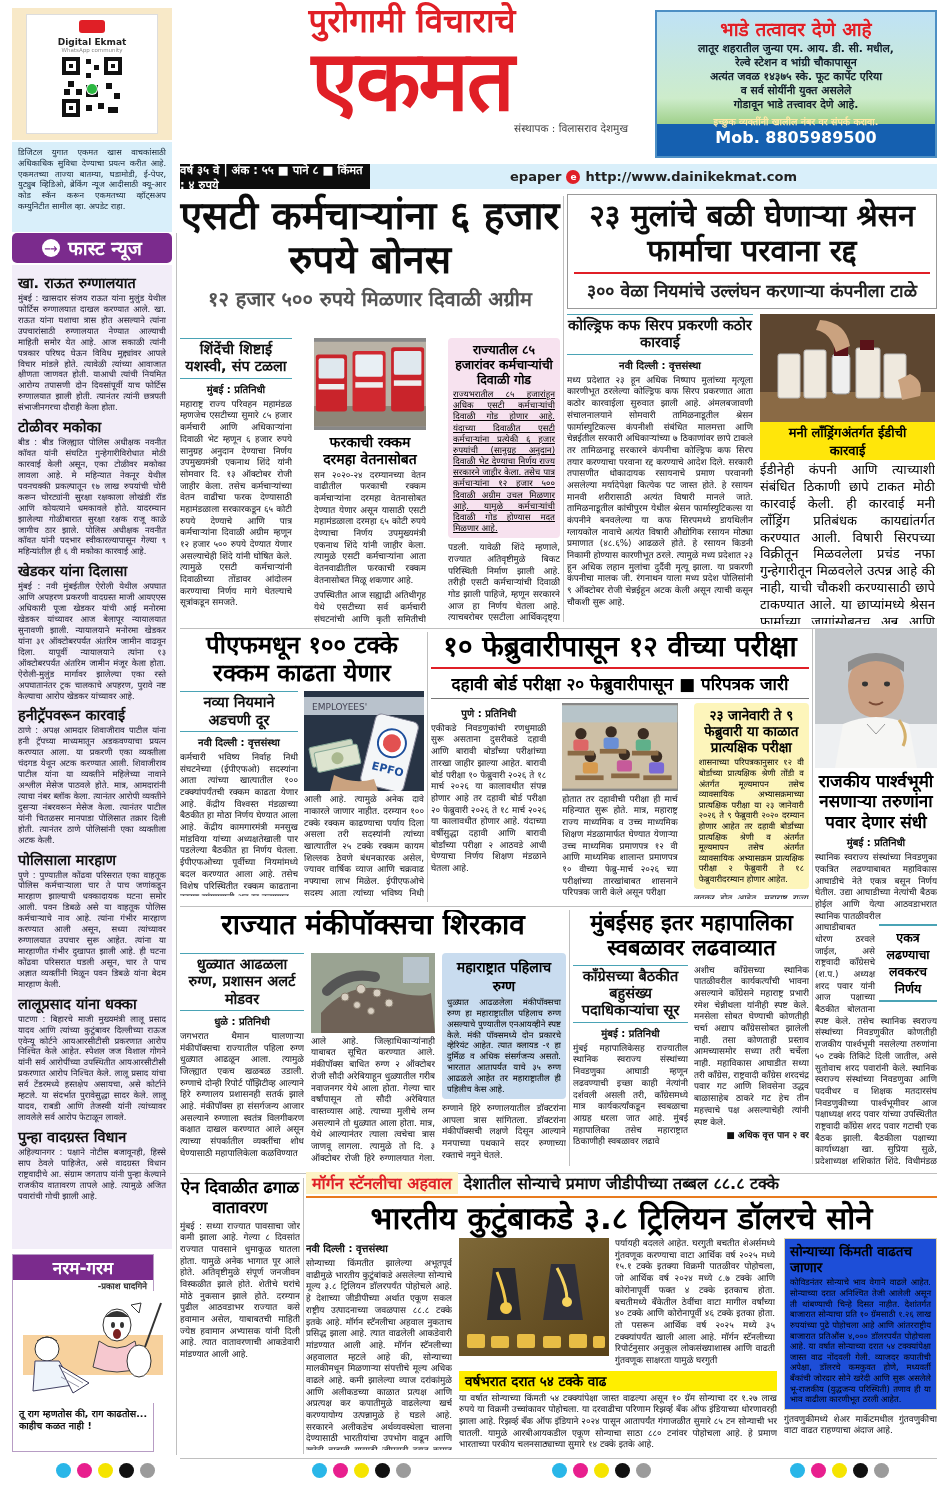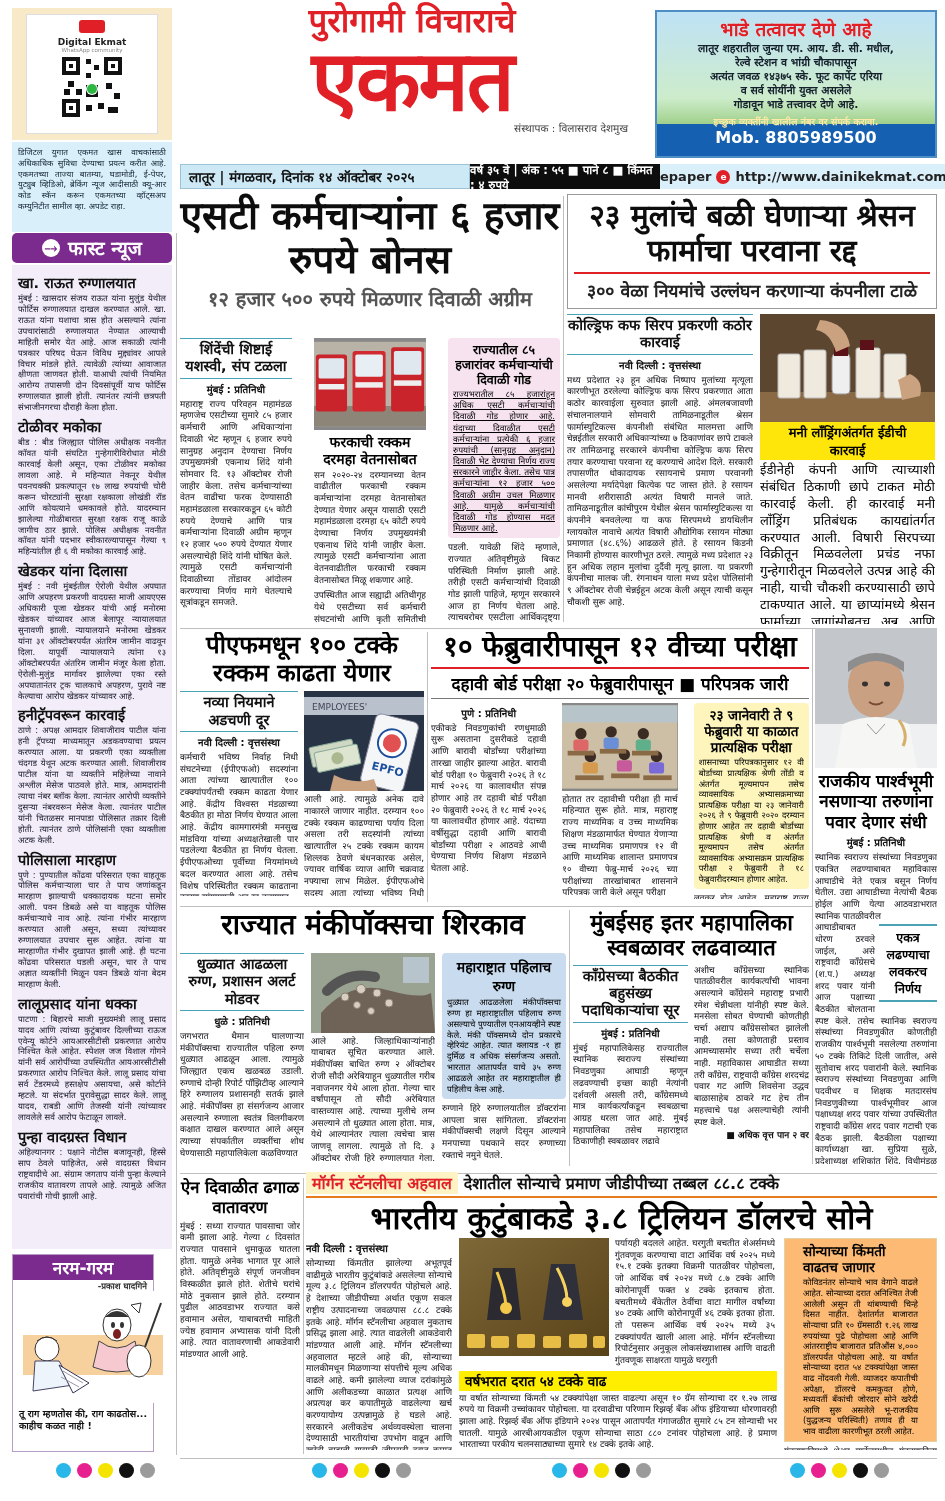--- a/index.html
+++ b/index.html
@@ -150,21 +150,21 @@
   .gold-kick { display:flex; align-items:center; gap:6px; border-bottom:2px solid #e87b1e; padding-bottom:2px; }
   .gold-kick .k1 { font-size:16px; font-weight:bold; color:#e01f26; background:#fdf3c5; padding:0 6px; }
   .gold-kick .k2 { font-size:16px; font-weight:bold; color:#111; }
   .gold h1 { font-size:31px; font-weight:800; text-align:center; line-height:1.1; margin:3px 0; }
   .gold-main { display:flex; gap:7px; height:212px; }
   .g-c1 { width:146px; }
   .g-mid { width:318px; }
   .g-midrow { display:flex; gap:6px; }
   .g-midtxt { width:160px; }
   .g-c4 { width:153px; }
-  .tanbox { background:#fdba74; border:1px solid #e3d3a4; padding:4px 18px; }
+  .tanbox { background:#1d4ed8; border:1px solid #e3d3a4; padding:4px 5px; }
   .tanbox h4 { font-size:13.5px; font-weight:bold; line-height:1.2; margin-bottom:2px; }
   .tanbox p { font-size:8.3px; line-height:1.28; text-align:justify; }
   .ystrip { background:#ffee00; font-size:13.5px; font-weight:bold; padding:1px 6px; margin:4px 0 2px 0; }
 
   
   .ph { display:block; width:100%; background:#888; }
   figure { margin:0; }
 
   
   .dots { position:absolute; display:flex; gap:6px; }
@@ -229,21 +229,20 @@
     <div class="ad-line">अत्यंत जवळ १४३७५ स्के. फूट कार्पेट एरिया</div>
     <div class="ad-line">व सर्व सोयींनी युक्त असलेले</div>
     <div class="ad-line">गोडावून भाडे तत्त्वावर देणे आहे.</div>
     <div class="ad-foot">
       <div class="ad-contact">इच्छुक व्यक्तींनी खालील नंबर वर संपर्क करावा.</div>
       <div class="ad-mob">Mob. 8805989500</div>
     </div>
   </div>
 
   <div class="abs date-strip">
-    <div class="ds1">लातूर | मंगळवार, दिनांक १४ ऑक्टोबर २०२५</div>
     <div class="ds2">वर्ष ३५ वे | अंक : ५५ ■ पाने ८ ■ किंमत : ४ रुपये</div>
     <div class="ds3">
       <span>epaper</span>
       <span class="epaper-ic">e</span>
       <span>http://www.dainikekmat.com</span>
     </div>
   </div>
 
   <div class="abs fn-header">
     <span class="fn-ic">⤍</span>

